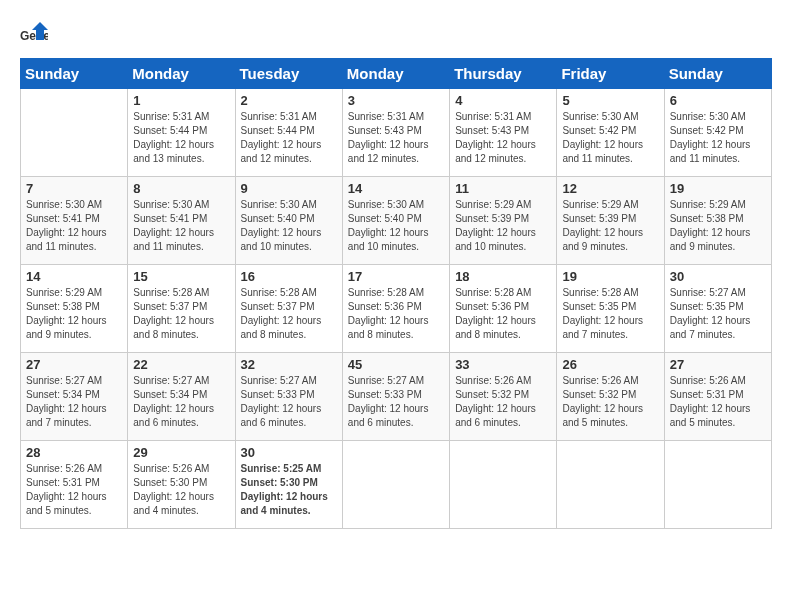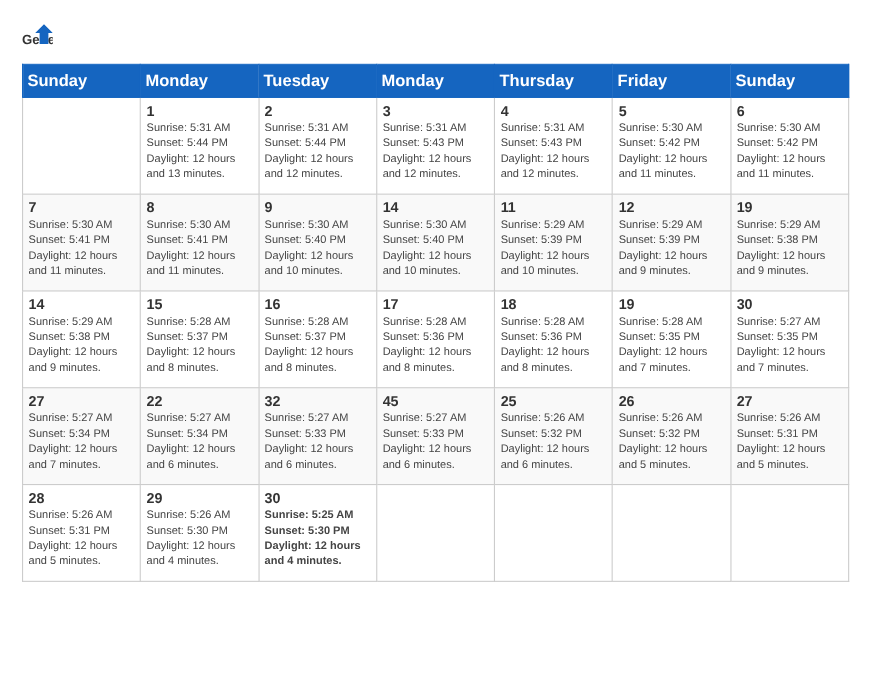--- a/index.html
+++ b/index.html
@@ -283,21 +283,21 @@
 and 6 minutes.</div>
         </td>
         <td>
           <span class="day-num">45</span>
           <div class="day-detail" style="white-space: pre-line;">Sunrise: 5:27 AM
 Sunset: 5:33 PM
 Daylight: 12 hours
 and 6 minutes.</div>
         </td>
         <td>
-          <span class="day-num">25</span>
+          <span class="day-num">33</span>
           <div class="day-detail" style="white-space: pre-line;">Sunrise: 5:26 AM
 Sunset: 5:32 PM
 Daylight: 12 hours
 and 6 minutes.</div>
         </td>
         <td>
           <span class="day-num">26</span>
           <div class="day-detail" style="white-space: pre-line;">Sunrise: 5:26 AM
 Sunset: 5:32 PM
 Daylight: 12 hours

